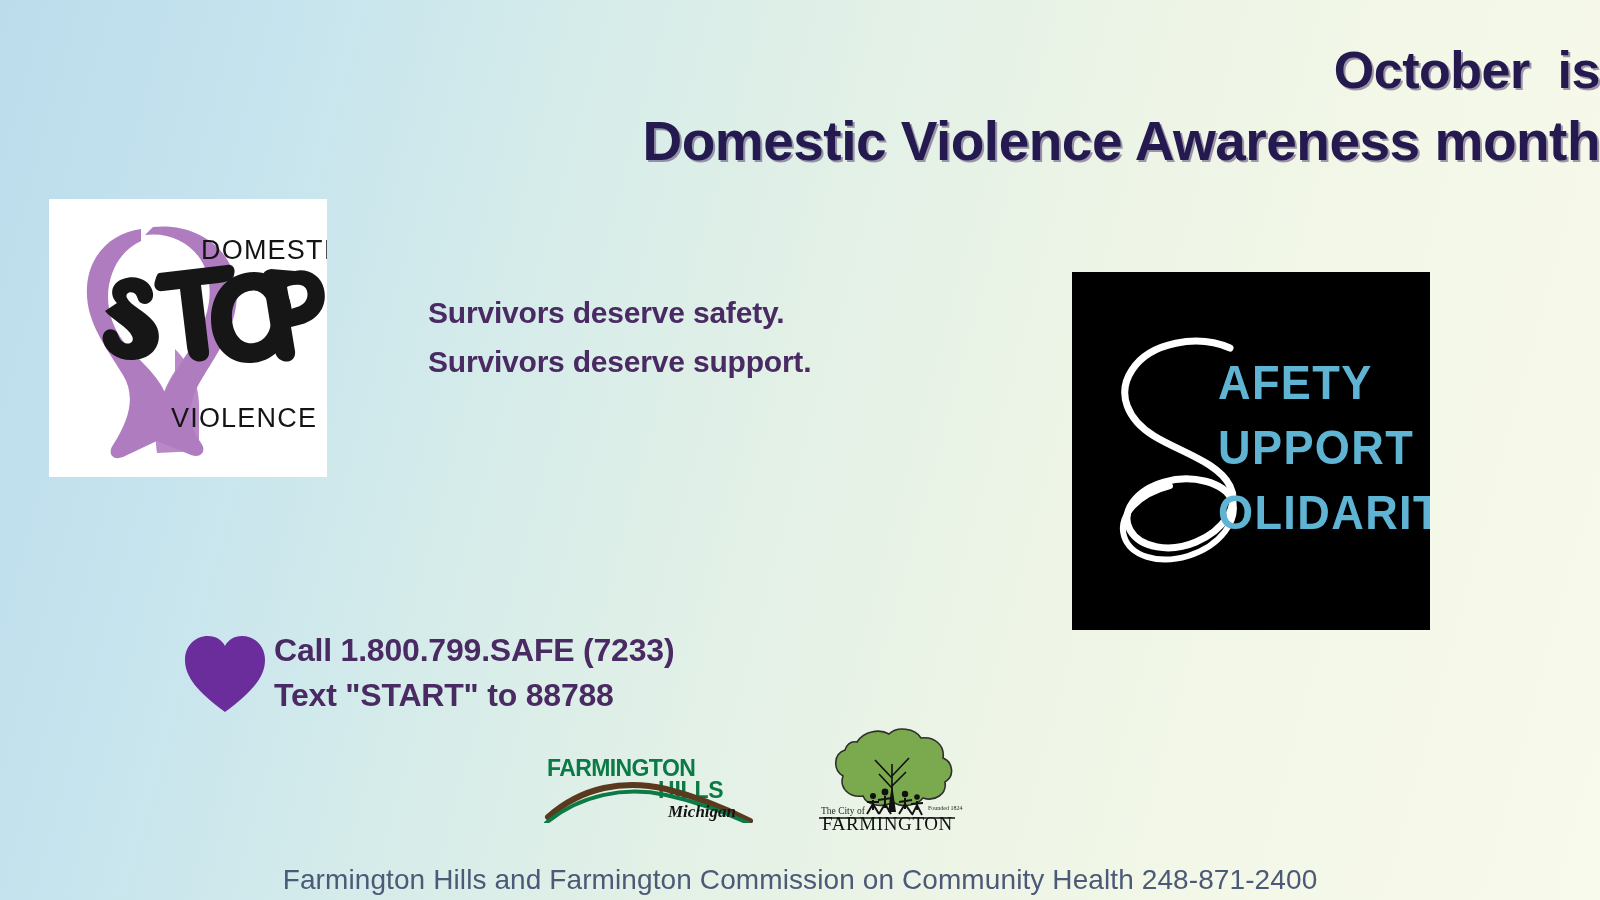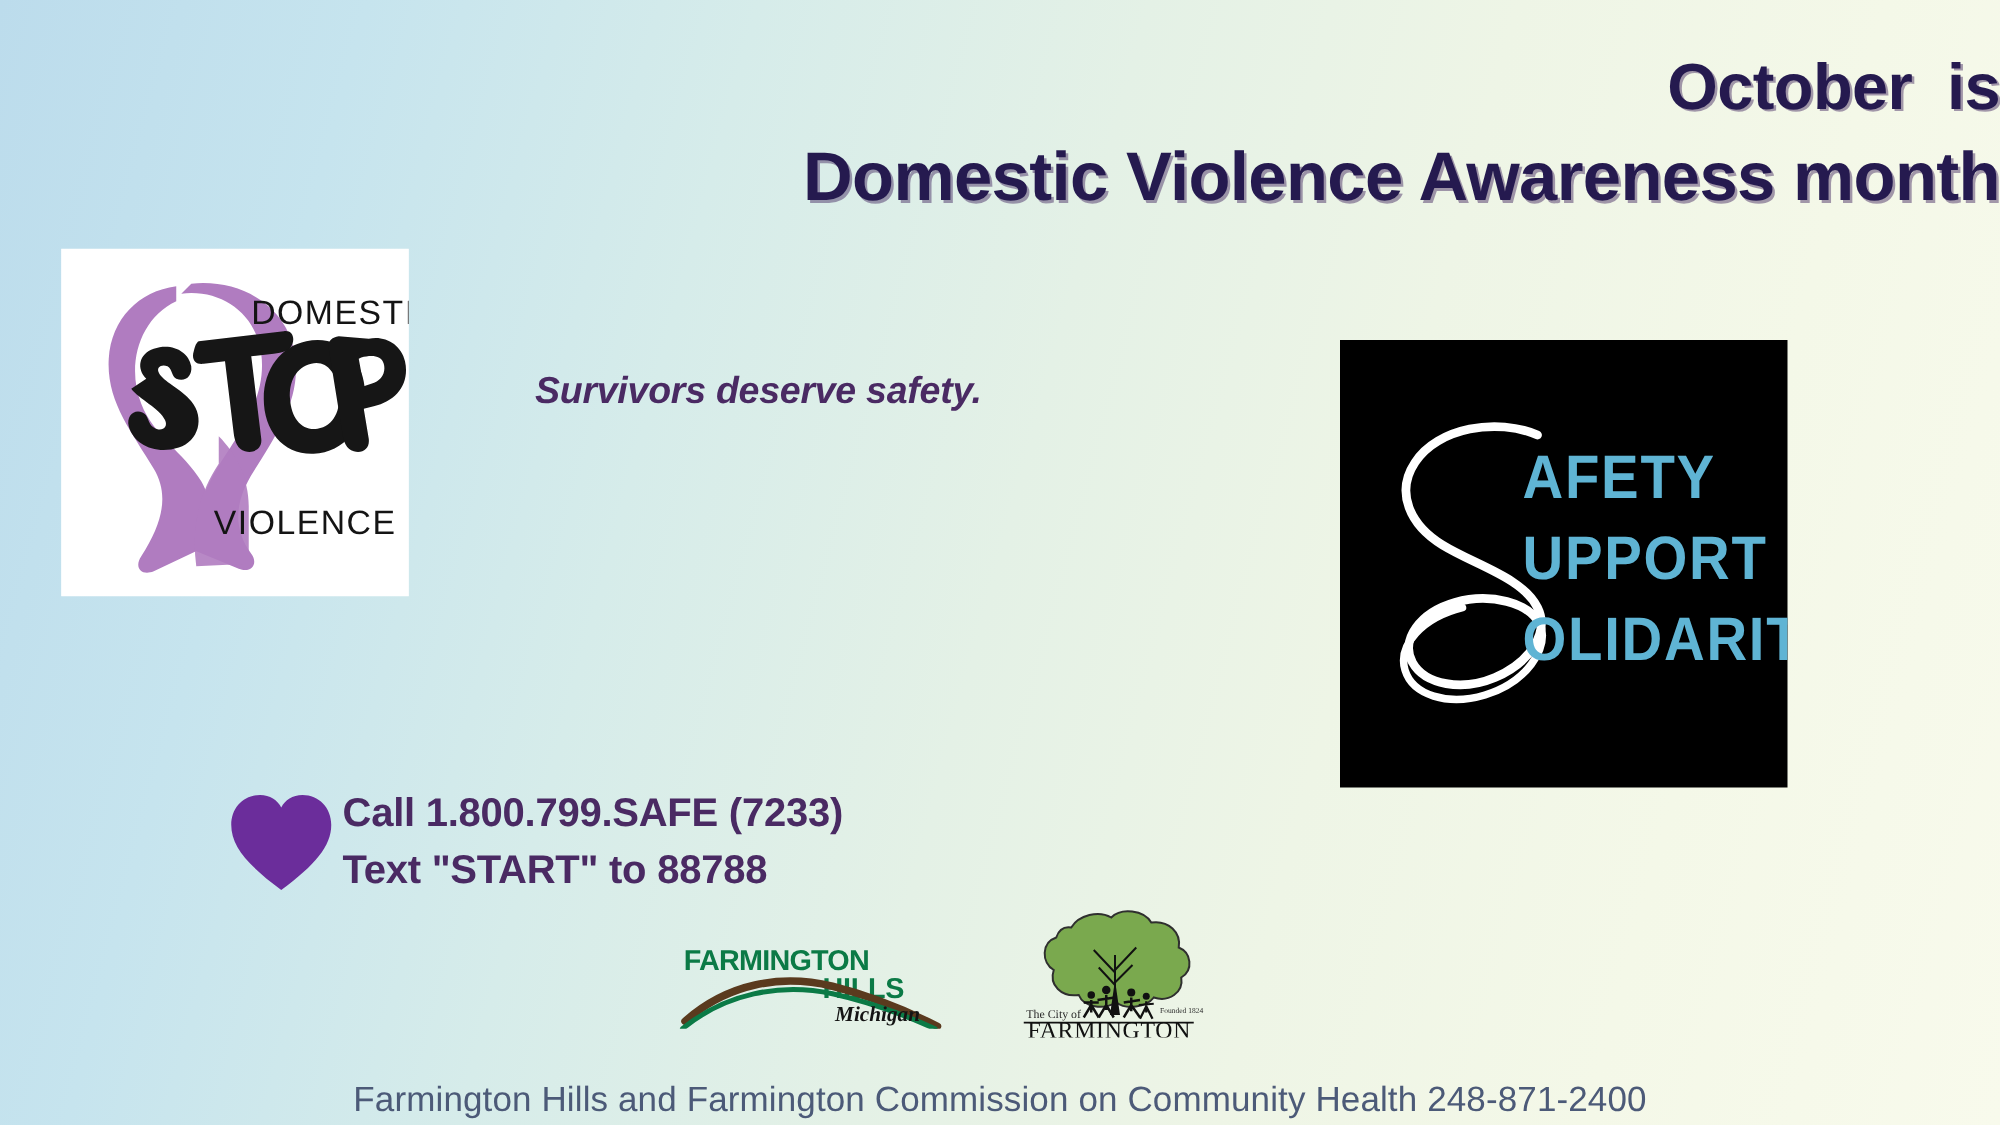--- a/index.html
+++ b/index.html
@@ -49,21 +49,20 @@
   
   .message {
     position:absolute;
     left:428px; top:289px;
     width:560px;
     color:#4a2a63;
     font-size:30px;
     font-weight:bold;
     line-height:1.62;
     letter-spacing:-0.2px;
-    font-style:italic;
   }
   .message span { display:block; }
 
   
   .sss-panel {
     position:absolute;
     left:1072px; top:272px;
     width:358px; height:358px;
     background:#000000;
     overflow:hidden;
@@ -157,20 +156,21 @@
                M238 88 L242 110 L248 108 C256 106 260 99 258 92
                C256 85 248 85 240 87 Z"></path>
     </g>
     <text x="152" y="60" font-family="'Liberation Sans', sans-serif" font-size="27" letter-spacing="1.2" fill="#141414">DOMESTIC</text>
     <text x="122" y="228" font-family="'Liberation Sans', sans-serif" font-size="27" letter-spacing="1.2" fill="#141414">VIOLENCE</text>
   </svg>
 </div>
 
 <div class="message">
   <span>Survivors deserve safety.</span>
+  <span>Survivors deserve support.</span>
 </div>
 
 <div class="sss-panel">
   <div class="sss-script">
     <svg viewBox="0 0 220 270" xmlns="http://www.w3.org/2000/svg">
       <path d="M152 28 C120 14 72 22 54 50 C38 74 50 100 76 116
                C102 132 140 142 152 166 C162 186 146 210 118 222
                C92 233 62 228 52 210 C42 192 58 170 86 162
                C114 154 146 162 154 180" fill="none" stroke="#ffffff" stroke-width="7" stroke-linecap="round"></path>
       <path d="M154 178 C162 200 142 226 110 236 C80 245 52 236 46 216

